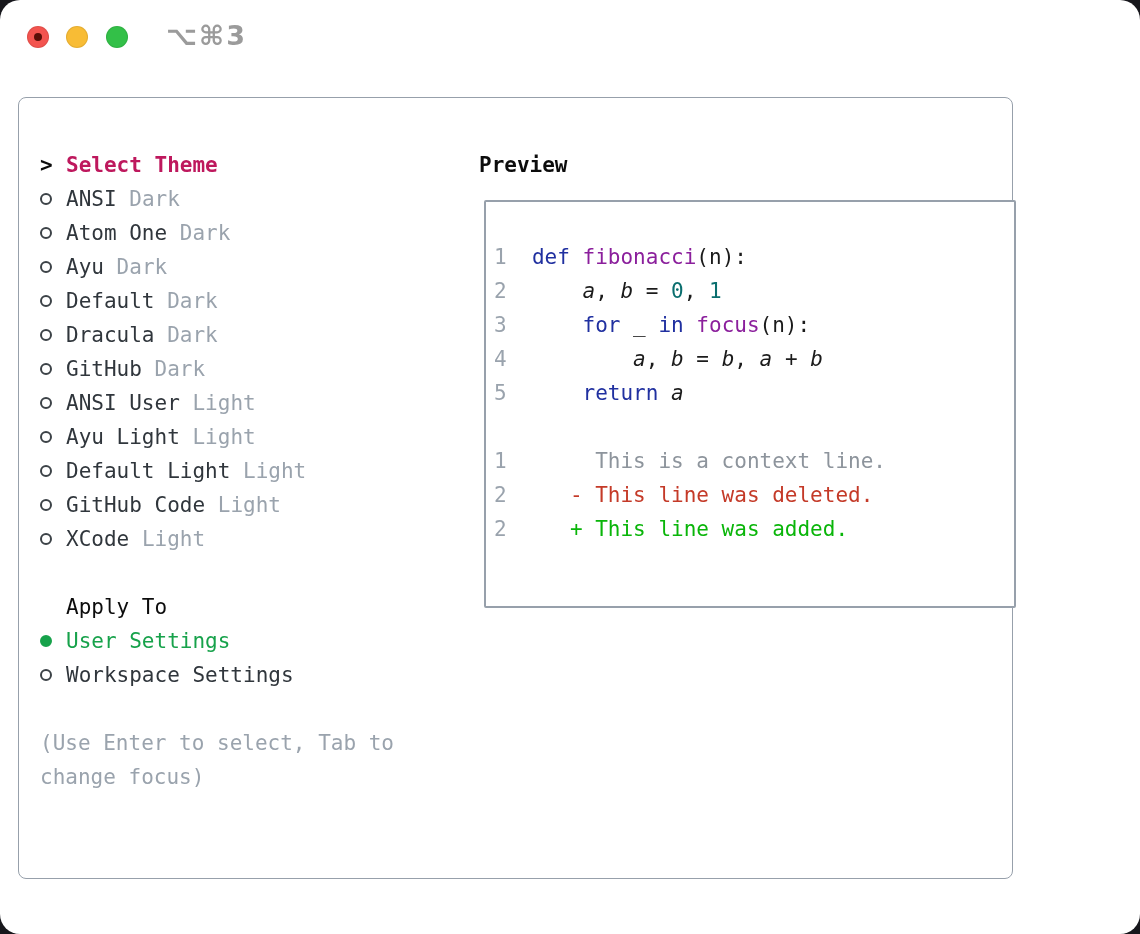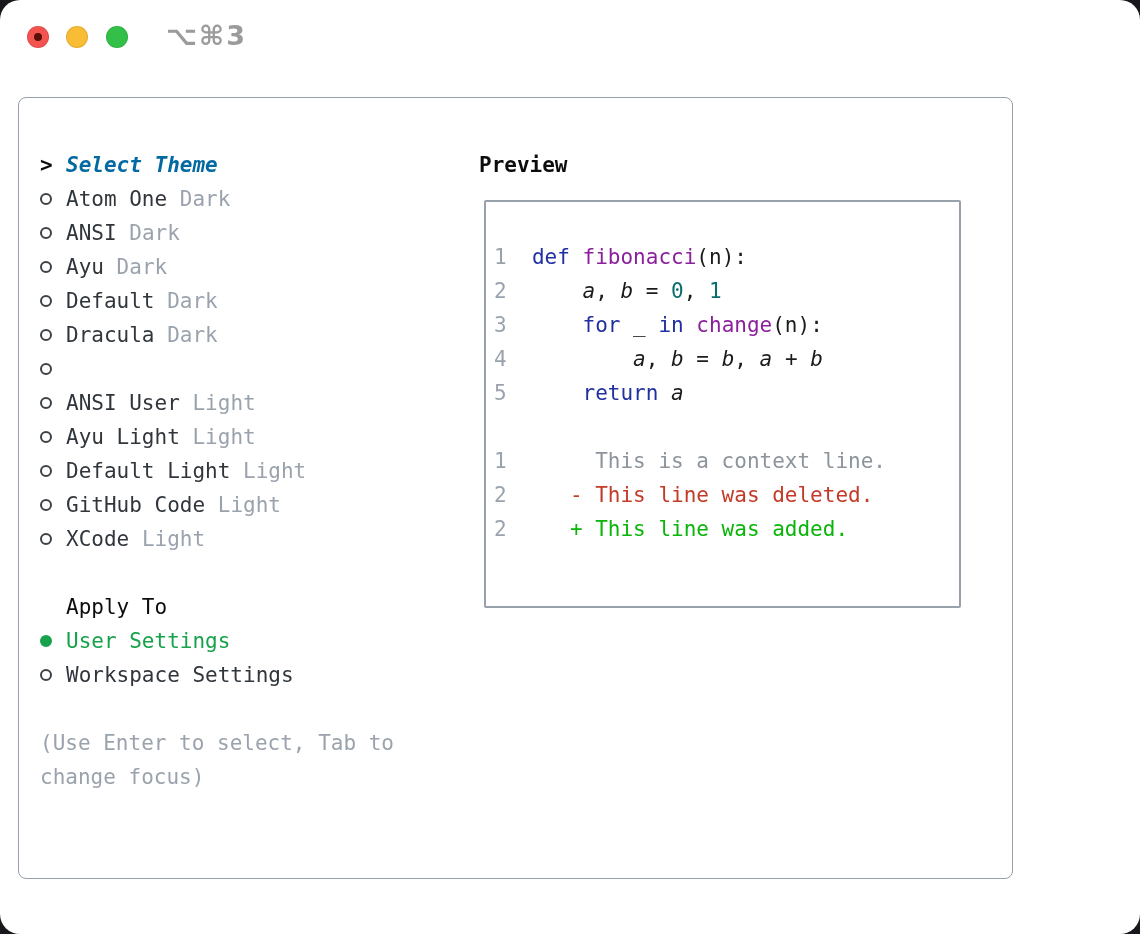--- a/index.html
+++ b/index.html
@@ -37,29 +37,29 @@
   .panel{position:absolute;left:18px;top:97px;width:995px;height:782px;
       border:1.5px solid var(--border-gray);border-radius:8px;box-sizing:border-box;
       background:#fff;}
   .left-col{position:absolute;left:21px;top:50px;font-size:21px;line-height:34px;
       color:var(--text-dark);}
   .row{display:flex;height:34px;align-items:center;white-space:pre;}
   .marker{width:26px;flex:0 0 26px;display:flex;align-items:center;}
   .radio{width:12px;height:12px;border-radius:50%;border:2px solid #3c4247;
       box-sizing:border-box;background:transparent;}
   .radio.sel{background:var(--accent-green);border-color:var(--accent-green);}
-  .hdr{font-weight:bold;color:#0369a1;font-style:italic;}
+  .hdr{font-weight:bold;color:#be185d;}
   .hdr-prefix{font-weight:bold;color:#0c0c0c;}
   .item-variant{color:var(--muted-gray);}
   .spacer{height:34px;}
   .help{color:var(--muted-gray);white-space:pre;}
   
   .right-col{position:absolute;left:460px;top:50px;font-size:21px;line-height:34px;}
   .preview-title{height:34px;display:flex;align-items:center;font-weight:bold;color:#0c0c0c;}
-  .preview-box{margin-top:18px;margin-left:5px;width:477px;height:408px;
+  .preview-box{margin-top:18px;margin-left:5px;width:532px;height:408px;
       border:2px solid var(--border-gray);border-radius:2px;box-sizing:border-box;
       overflow:hidden;background:#fff;}
   .preview-box pre{margin:0;padding:38px 0 0 8px;
       font-family:"DejaVu Sans Mono",monospace;font-size:21px;line-height:34px;
       color:#1b1b1b;}
   .ln{color:var(--muted-gray);}
   .kw{color:var(--keyword-blue);}
   .fn{color:var(--function-purple);}
   .num{color:var(--number-teal);}
   .var{font-style:italic;color:#1b1b1b;}
@@ -80,26 +80,26 @@
   <span class="win-title">⌥⌘3</span>
 
   <div class="panel">
 
     <div class="left-col">
       <div class="row">
         <span class="marker hdr-prefix">&gt;</span>
         <span class="hdr">Select Theme</span>
       </div>
       <div id="theme-list">
+          <div class="row"><span class="marker"><span class="radio"></span></span><span><span>ANSI</span> <span class="item-variant">Dark</span></span></div>
           <div class="row"><span class="marker"><span class="radio"></span></span><span><span>Atom One</span> <span class="item-variant">Dark</span></span></div>
-          <div class="row"><span class="marker"><span class="radio"></span></span><span><span>ANSI</span> <span class="item-variant">Dark</span></span></div>
           <div class="row"><span class="marker"><span class="radio"></span></span><span><span>Ayu</span> <span class="item-variant">Dark</span></span></div>
           <div class="row"><span class="marker"><span class="radio"></span></span><span><span>Default</span> <span class="item-variant">Dark</span></span></div>
           <div class="row"><span class="marker"><span class="radio"></span></span><span><span>Dracula</span> <span class="item-variant">Dark</span></span></div>
-          <div class="row"><span class="marker"><span class="radio"></span></span></div>
+          <div class="row"><span class="marker"><span class="radio"></span></span><span><span>GitHub</span> <span class="item-variant">Dark</span></span></div>
           <div class="row"><span class="marker"><span class="radio"></span></span><span><span>ANSI User</span> <span class="item-variant">Light</span></span></div>
           <div class="row"><span class="marker"><span class="radio"></span></span><span><span>Ayu Light</span> <span class="item-variant">Light</span></span></div>
           <div class="row"><span class="marker"><span class="radio"></span></span><span><span>Default Light</span> <span class="item-variant">Light</span></span></div>
           <div class="row"><span class="marker"><span class="radio"></span></span><span><span>GitHub Code</span> <span class="item-variant">Light</span></span></div>
           <div class="row"><span class="marker"><span class="radio"></span></span><span><span>XCode</span> <span class="item-variant">Light</span></span></div>
         </div>
 
       <div class="spacer"></div>
 
       <div class="row">
@@ -115,21 +115,21 @@
 
       <div class="help">(Use Enter to select, Tab to</div>
       <div class="help">change focus)</div>
     </div>
 
     <div class="right-col">
       <div class="preview-title">Preview</div>
       <div class="preview-box">
         <pre id="preview-pre"><span class="ln">1</span>  <span class="kw">def</span> <span class="fn">fibonacci</span>(n):
 <span class="ln">2</span>      <span class="var">a</span>, <span class="var">b</span> = <span class="num">0</span>, <span class="num">1</span>
-<span class="ln">3</span>      <span class="kw">for</span> _ <span class="kw">in</span> <span class="fn">change</span>(n):
+<span class="ln">3</span>      <span class="kw">for</span> _ <span class="kw">in</span> <span class="fn">focus</span>(n):
 <span class="ln">4</span>          <span class="var">a</span>, <span class="var">b</span> = <span class="var">b</span>, <span class="var">a</span> + <span class="var">b</span>
 <span class="ln">5</span>      <span class="kw">return</span> <span class="var">a</span>
 
 <span class="ln">1</span>  <span class="ctx">     This is a context line.</span>
 <span class="ln">2</span>     <span class="del">- This line was deleted.</span>
 <span class="ln">2</span>     <span class="add">+ This line was added.</span>
 </pre>
       </div>
     </div>
 

